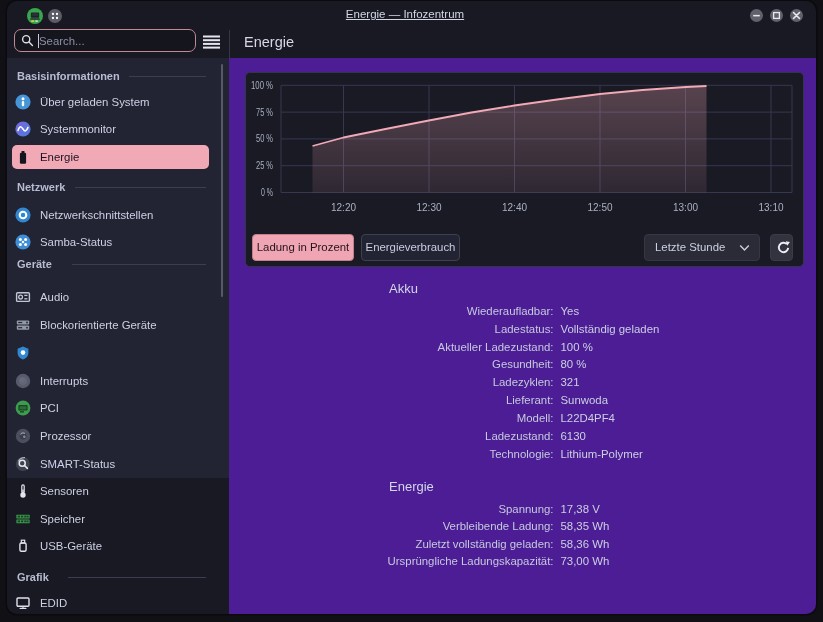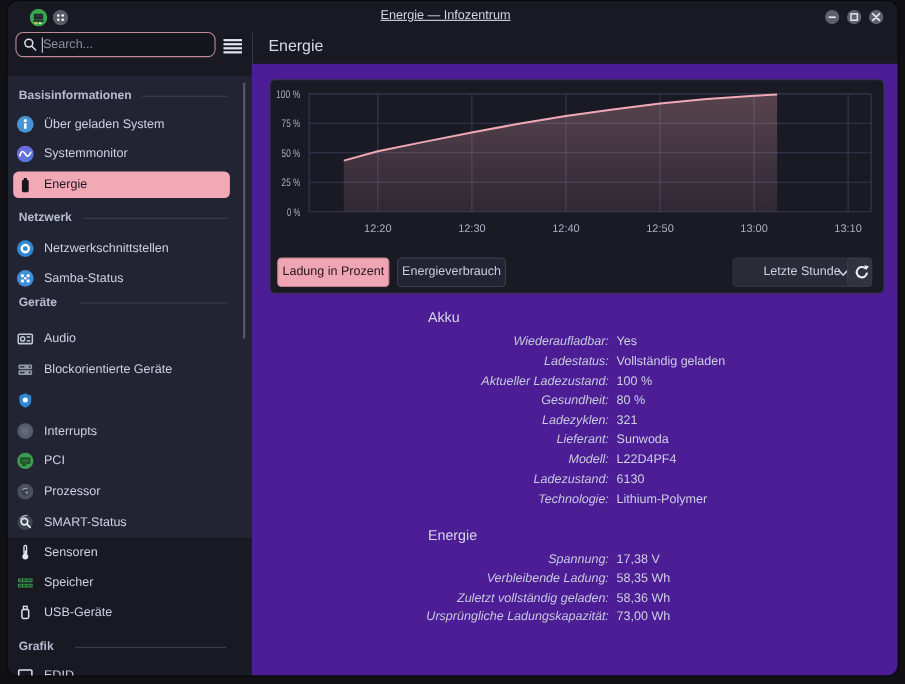--- a/index.html
+++ b/index.html
@@ -6,39 +6,39 @@
   html,body { width:823px; height:622px; background:#101015; font-family:"Liberation Sans",sans-serif; overflow:hidden; }
   #win { position:absolute; left:7px; top:1px; width:809px; height:613px; background:#181922; border-radius:10px; overflow:hidden; box-shadow:0 0 0 1.5px #0b0b0f; }
   #titlebar { position:absolute; left:0; top:0; width:100%; height:27px; }
   #title { position:absolute; left:-6.5px; top:0; width:100%; height:27px; line-height:27px; text-align:center; font-size:11.5px; color:#d3d6e3;text-decoration:underline; }
   .wbtn { position:absolute; top:8px; width:13px; height:13px; border-radius:50%; background:#61616c; }
   #toolbar { position:absolute; left:0; top:27px; width:100%; height:30px; }
   #search { position:absolute; left:7px; top:1px; width:182px; height:23px; border:1.5px solid #bd8a95; border-radius:7px; background:#14151d; }
   #search .ph { position:absolute; left:24px; top:3.5px; font-size:11.4px; line-height:14px; color:#8b90a2; }
   #vline { position:absolute; left:221.5px; top:29px; width:1.5px; height:584px; background:#343649; }
   #pagetitle { position:absolute; left:237px; top:33px; font-size:14.5px; color:#d4d7e6; }
-  #sidebar { position:absolute; left:0; top:57px; width:221.5px; height:420px; background:#232433;margin-top:11px; }
+  #sidebar { position:absolute; left:0; top:57px; width:221.5px; height:420px; background:#232433; }
   #scrollbar { position:absolute; left:213.5px; top:6px; width:2.5px; height:233px; background:#555968; border-radius:1.5px; }
   .shdr { position:absolute; left:10px; height:16px; line-height:16px; font-size:11px; font-weight:bold; color:#b7bcd2; white-space:nowrap; }
   .shdr .ln { position:absolute; top:8px; height:1px; background:#3c3e50; }
   .item { position:absolute; left:4.5px; width:197px; height:24px; }
   .item .ic { position:absolute; left:3.5px; top:4px; width:16px; height:16px; }
   .item .lb { position:absolute; left:28.5px; top:0; height:24px; line-height:24px; font-size:11.4px; color:#cdd1e4; white-space:nowrap; }
   .item.sel { background:#f2a9b6; border-radius:5px; }
   .item.sel .lb { color:#1b1320; }
   #main { position:absolute; left:222px; top:57px; width:587px; height:556px; background:#4c1d95; }
   #card { position:absolute; left:15.5px; top:14px; width:559px; height:195px; background:#191a24; border:1px solid #33354a; border-radius:5px; }
   .btn { position:absolute; top:176px; height:27px; border-radius:4px; font-size:11.4px; line-height:25px; text-align:center; white-space:nowrap; overflow:hidden; }
   #btn1 { left:23px; width:102px; background:#efa5b3; border:1px solid #c2808d; color:#23141a; }
   #btn2 { left:132px; width:99px; background:#232433; border:1px solid #3e4052; color:#c9cde0; }
-  #combo { left:437px; width:116px; background:#2a2b37; border:1px solid #363745; color:#ccd0e2; text-align:left; padding-left:27px; }
+  #combo { left:415px; width:116px; background:#2a2b37; border:1px solid #363745; color:#ccd0e2; text-align:left; padding-left:10px; }
   #refresh { left:541px; width:23px; background:#32333f; border:1px solid #3a3b47; }
   .sect { position:absolute; font-size:13px; color:#d3d7e8; white-space:nowrap; }
   .row { position:absolute; width:587px; height:18px; line-height:18px; font-size:11.4px; }
-  .row .k { position:absolute; left:0; width:324.5px; text-align:right; color:#c5cadd; white-space:nowrap;font-style:italic; }
+  .row .k { position:absolute; left:0; width:324.5px; text-align:right; color:#c5cadd; white-space:nowrap; }
   .row .v { position:absolute; left:331.5px; color:#cbd0e2; white-space:nowrap; }
 </style>
 </head>
 <body>
 <div id="win">
   <div id="titlebar">
     <svg style="position:absolute;left:20px;top:7px" width="16" height="16" viewBox="0 0 16 16">
       <circle cx="8" cy="8" r="8" fill="#3aa64c"></circle>
       <rect x="3.8" y="4.6" width="8.4" height="5.2" rx="0.8" fill="#1d222b"></rect>
       <rect x="4.6" y="5.4" width="6.8" height="2.4" fill="#2b323c"></rect>

